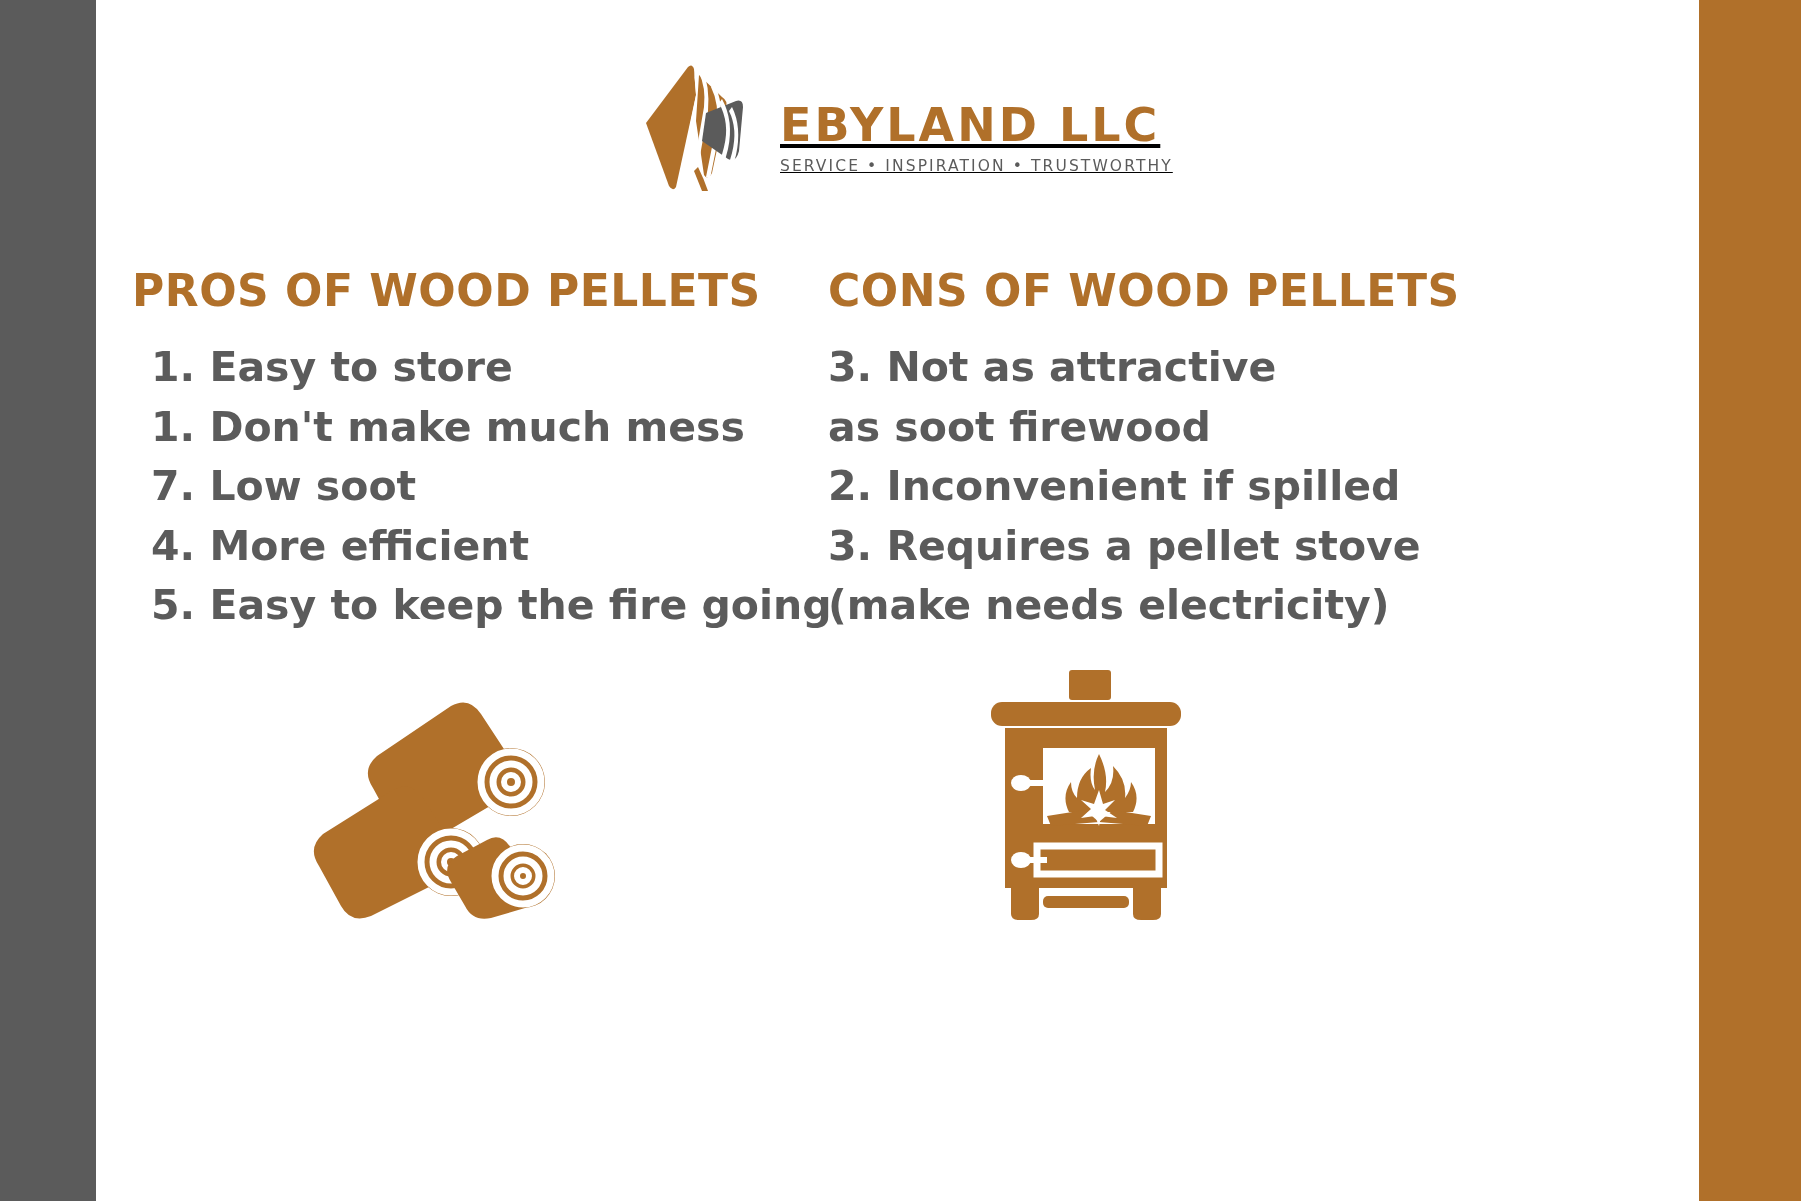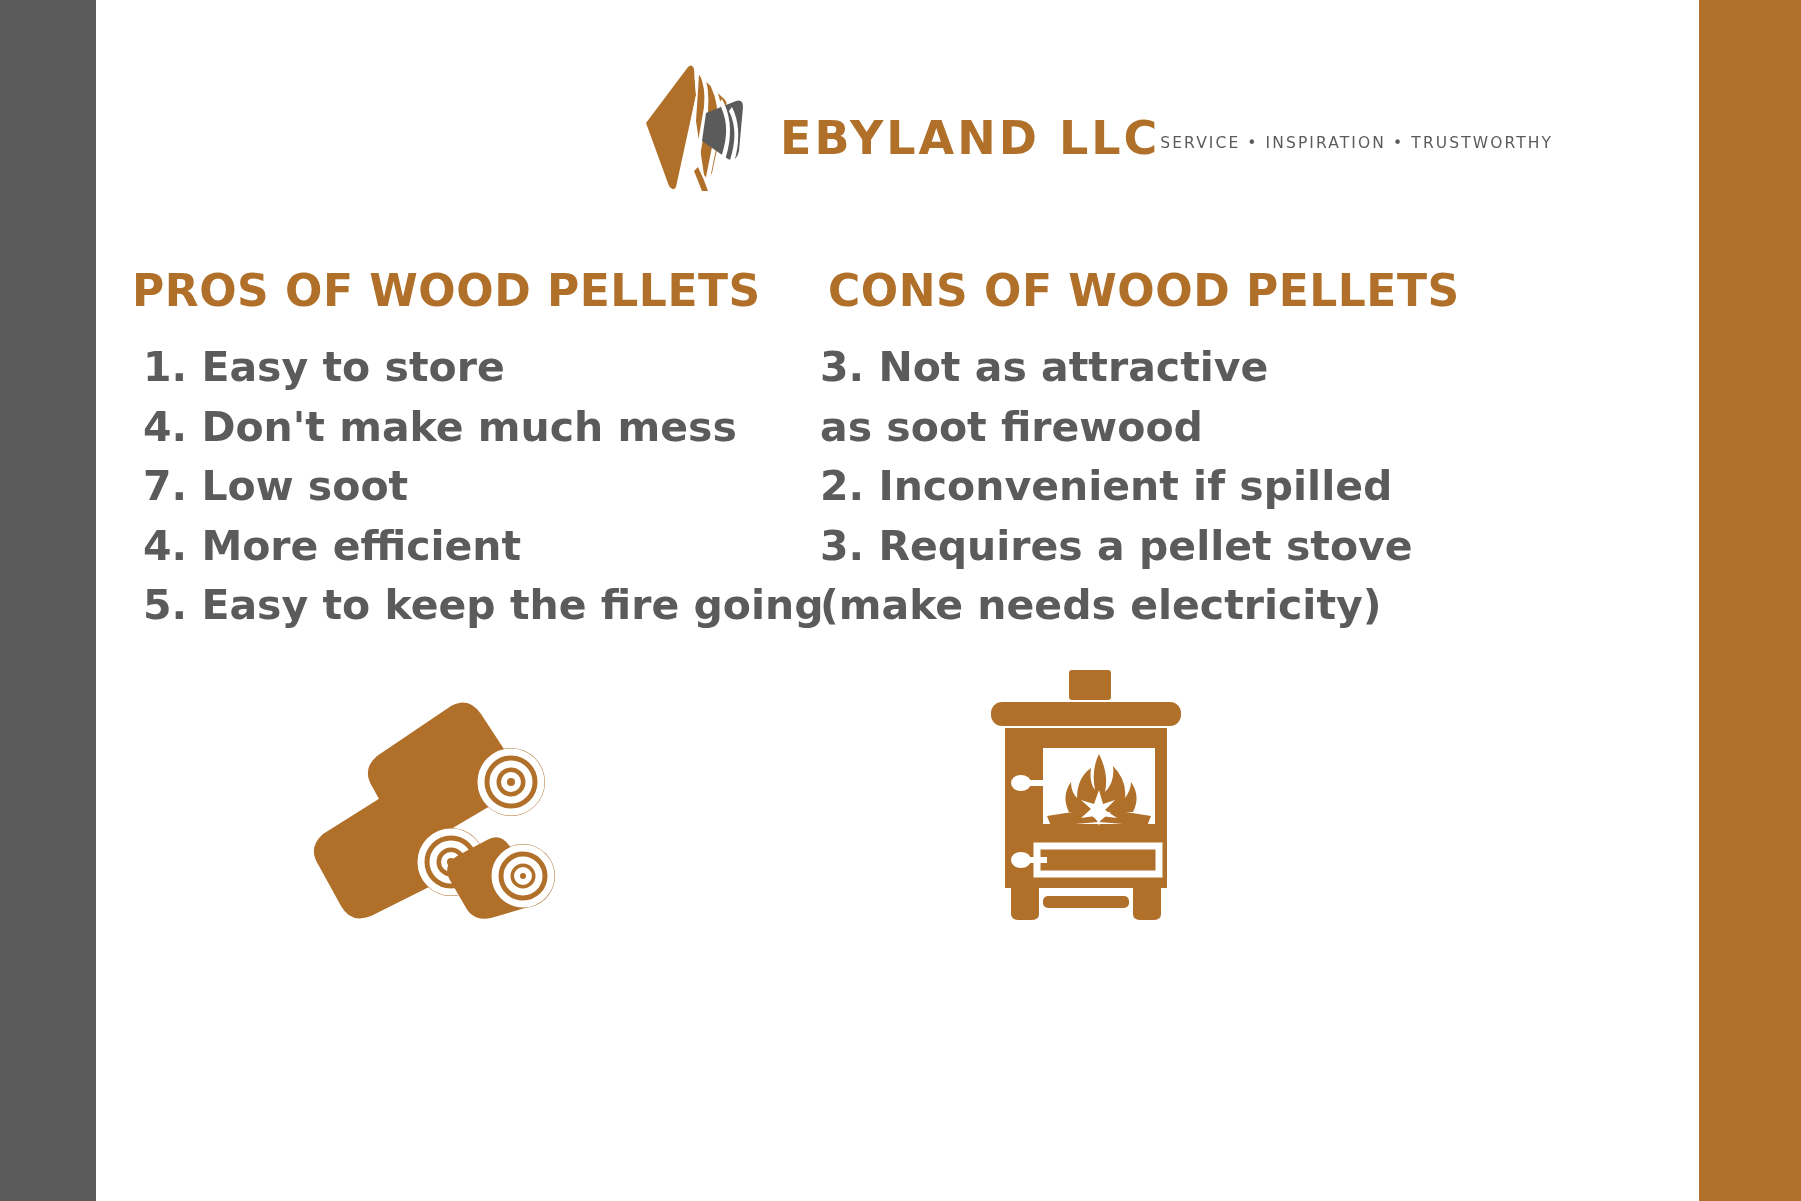--- a/index.html
+++ b/index.html
@@ -52,23 +52,24 @@
     align-items: center;
     gap: 26px;
   }
   .logo-mark {
     width: 118px;
     height: 140px;
     flex: none;
   }
   .logo-text {
     display: flex;
-    flex-direction: row;
-    align-items: center;
+    flex-direction: column;
+    align-items: flex-start;
     padding-top: 26px;
+    text-decoration: underline;
   }
   .logo-name {
     font-family: "DejaVu Sans", sans-serif;
     font-weight: bold;
     font-size: 46px;
     letter-spacing: 3px;
     color: #b0702a;
     line-height: 1;
     white-space: nowrap;
   }
@@ -103,21 +104,21 @@
     letter-spacing: 0.5px;
     color: #b0702a;
     line-height: 1.05;
     white-space: nowrap;
     margin: 0 0 24px 0;
   }
   .col-cons .col-title { margin-left: 16px; }
 
   .list {
     list-style: none;
-    margin: 8px;
+    margin: 16px;
     padding: 0;
   }
   .list li {
     font-family: "DejaVu Sans", sans-serif;
     font-weight: bold;
     font-size: 41px;
     color: #5b5b5b;
     line-height: 1.45;
     white-space: nowrap;
   }
@@ -173,21 +174,21 @@
         <div class="logo-tagline">SERVICE  •  INSPIRATION  •  TRUSTWORTHY</div>
       </div>
     </div>
 
     <div class="columns">
 
       <div class="col col-pros">
         <h2 class="col-title">PROS OF WOOD PELLETS</h2>
         <ul class="list">
           <li>1. Easy to store</li>
-          <li>4. Don't make much mess</li>
+          <li>1. Don't make much mess</li>
           <li>7. Low soot</li>
           <li>4. More efficient</li>
           <li>5. Easy to keep the fire going</li>
         </ul>
       </div>
 
       <div class="col col-cons">
         <h2 class="col-title">CONS OF WOOD PELLETS</h2>
         <ul class="list">
           <li>3. Not as attractive</li>

